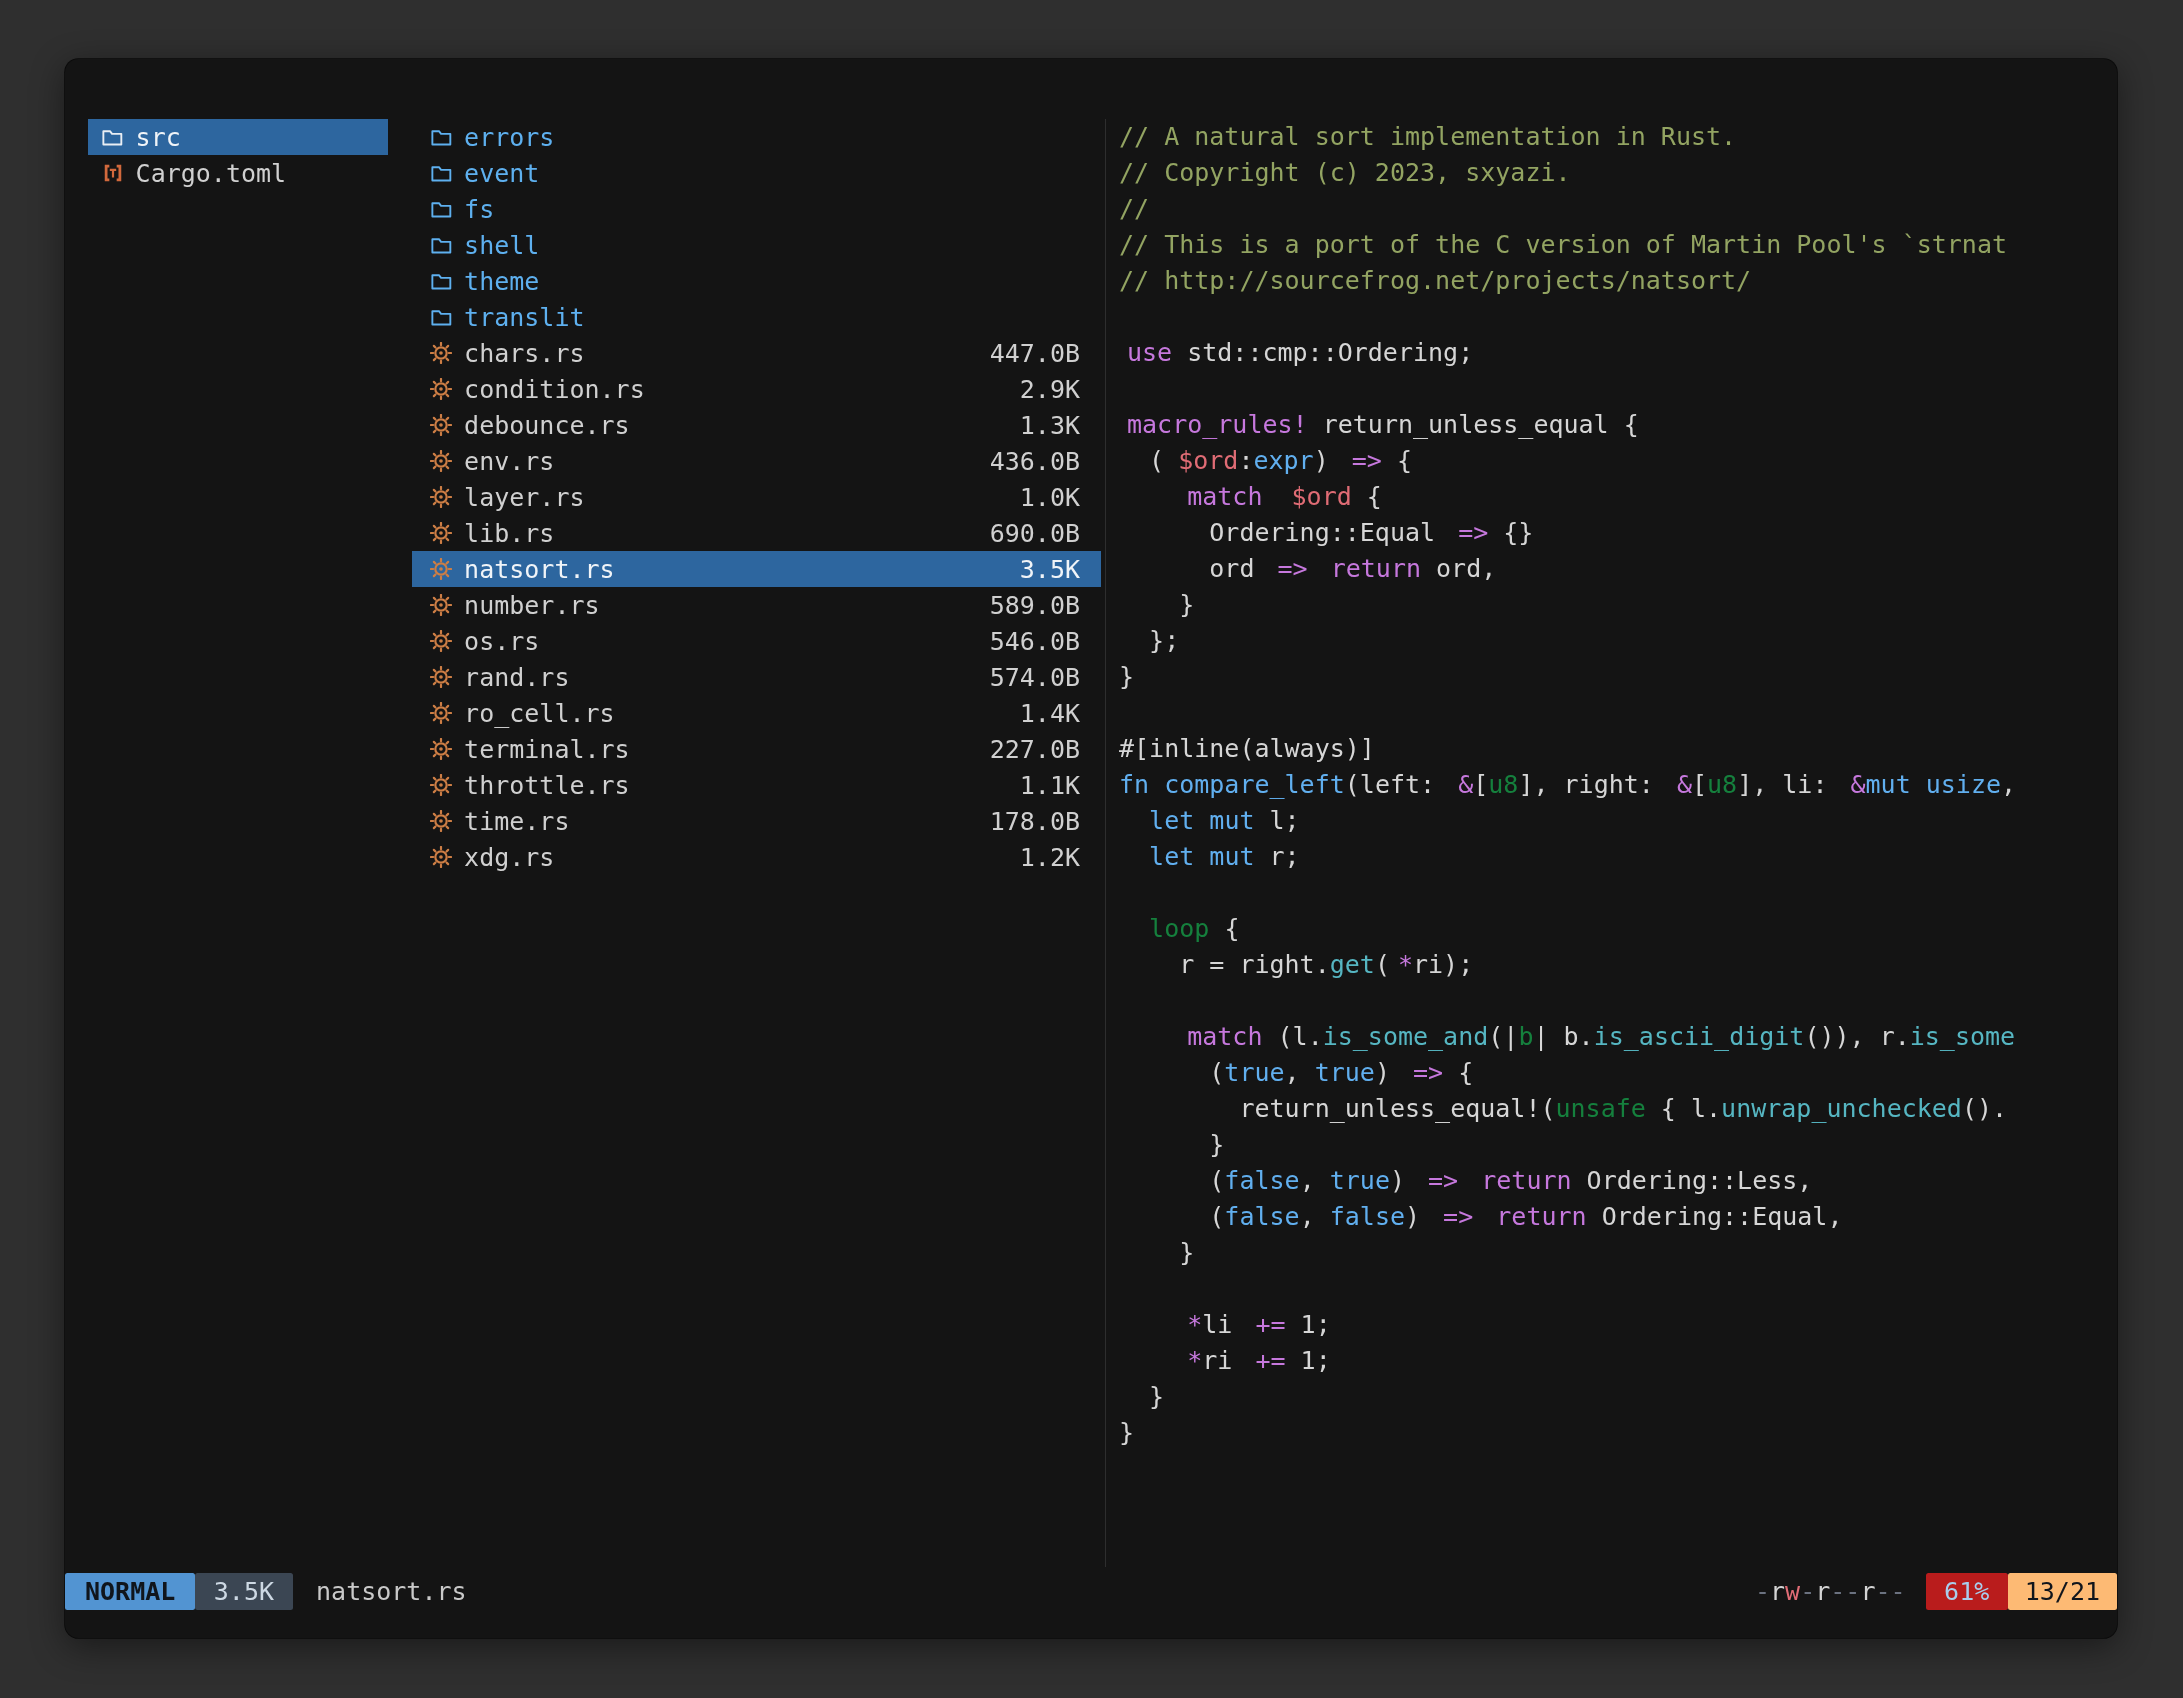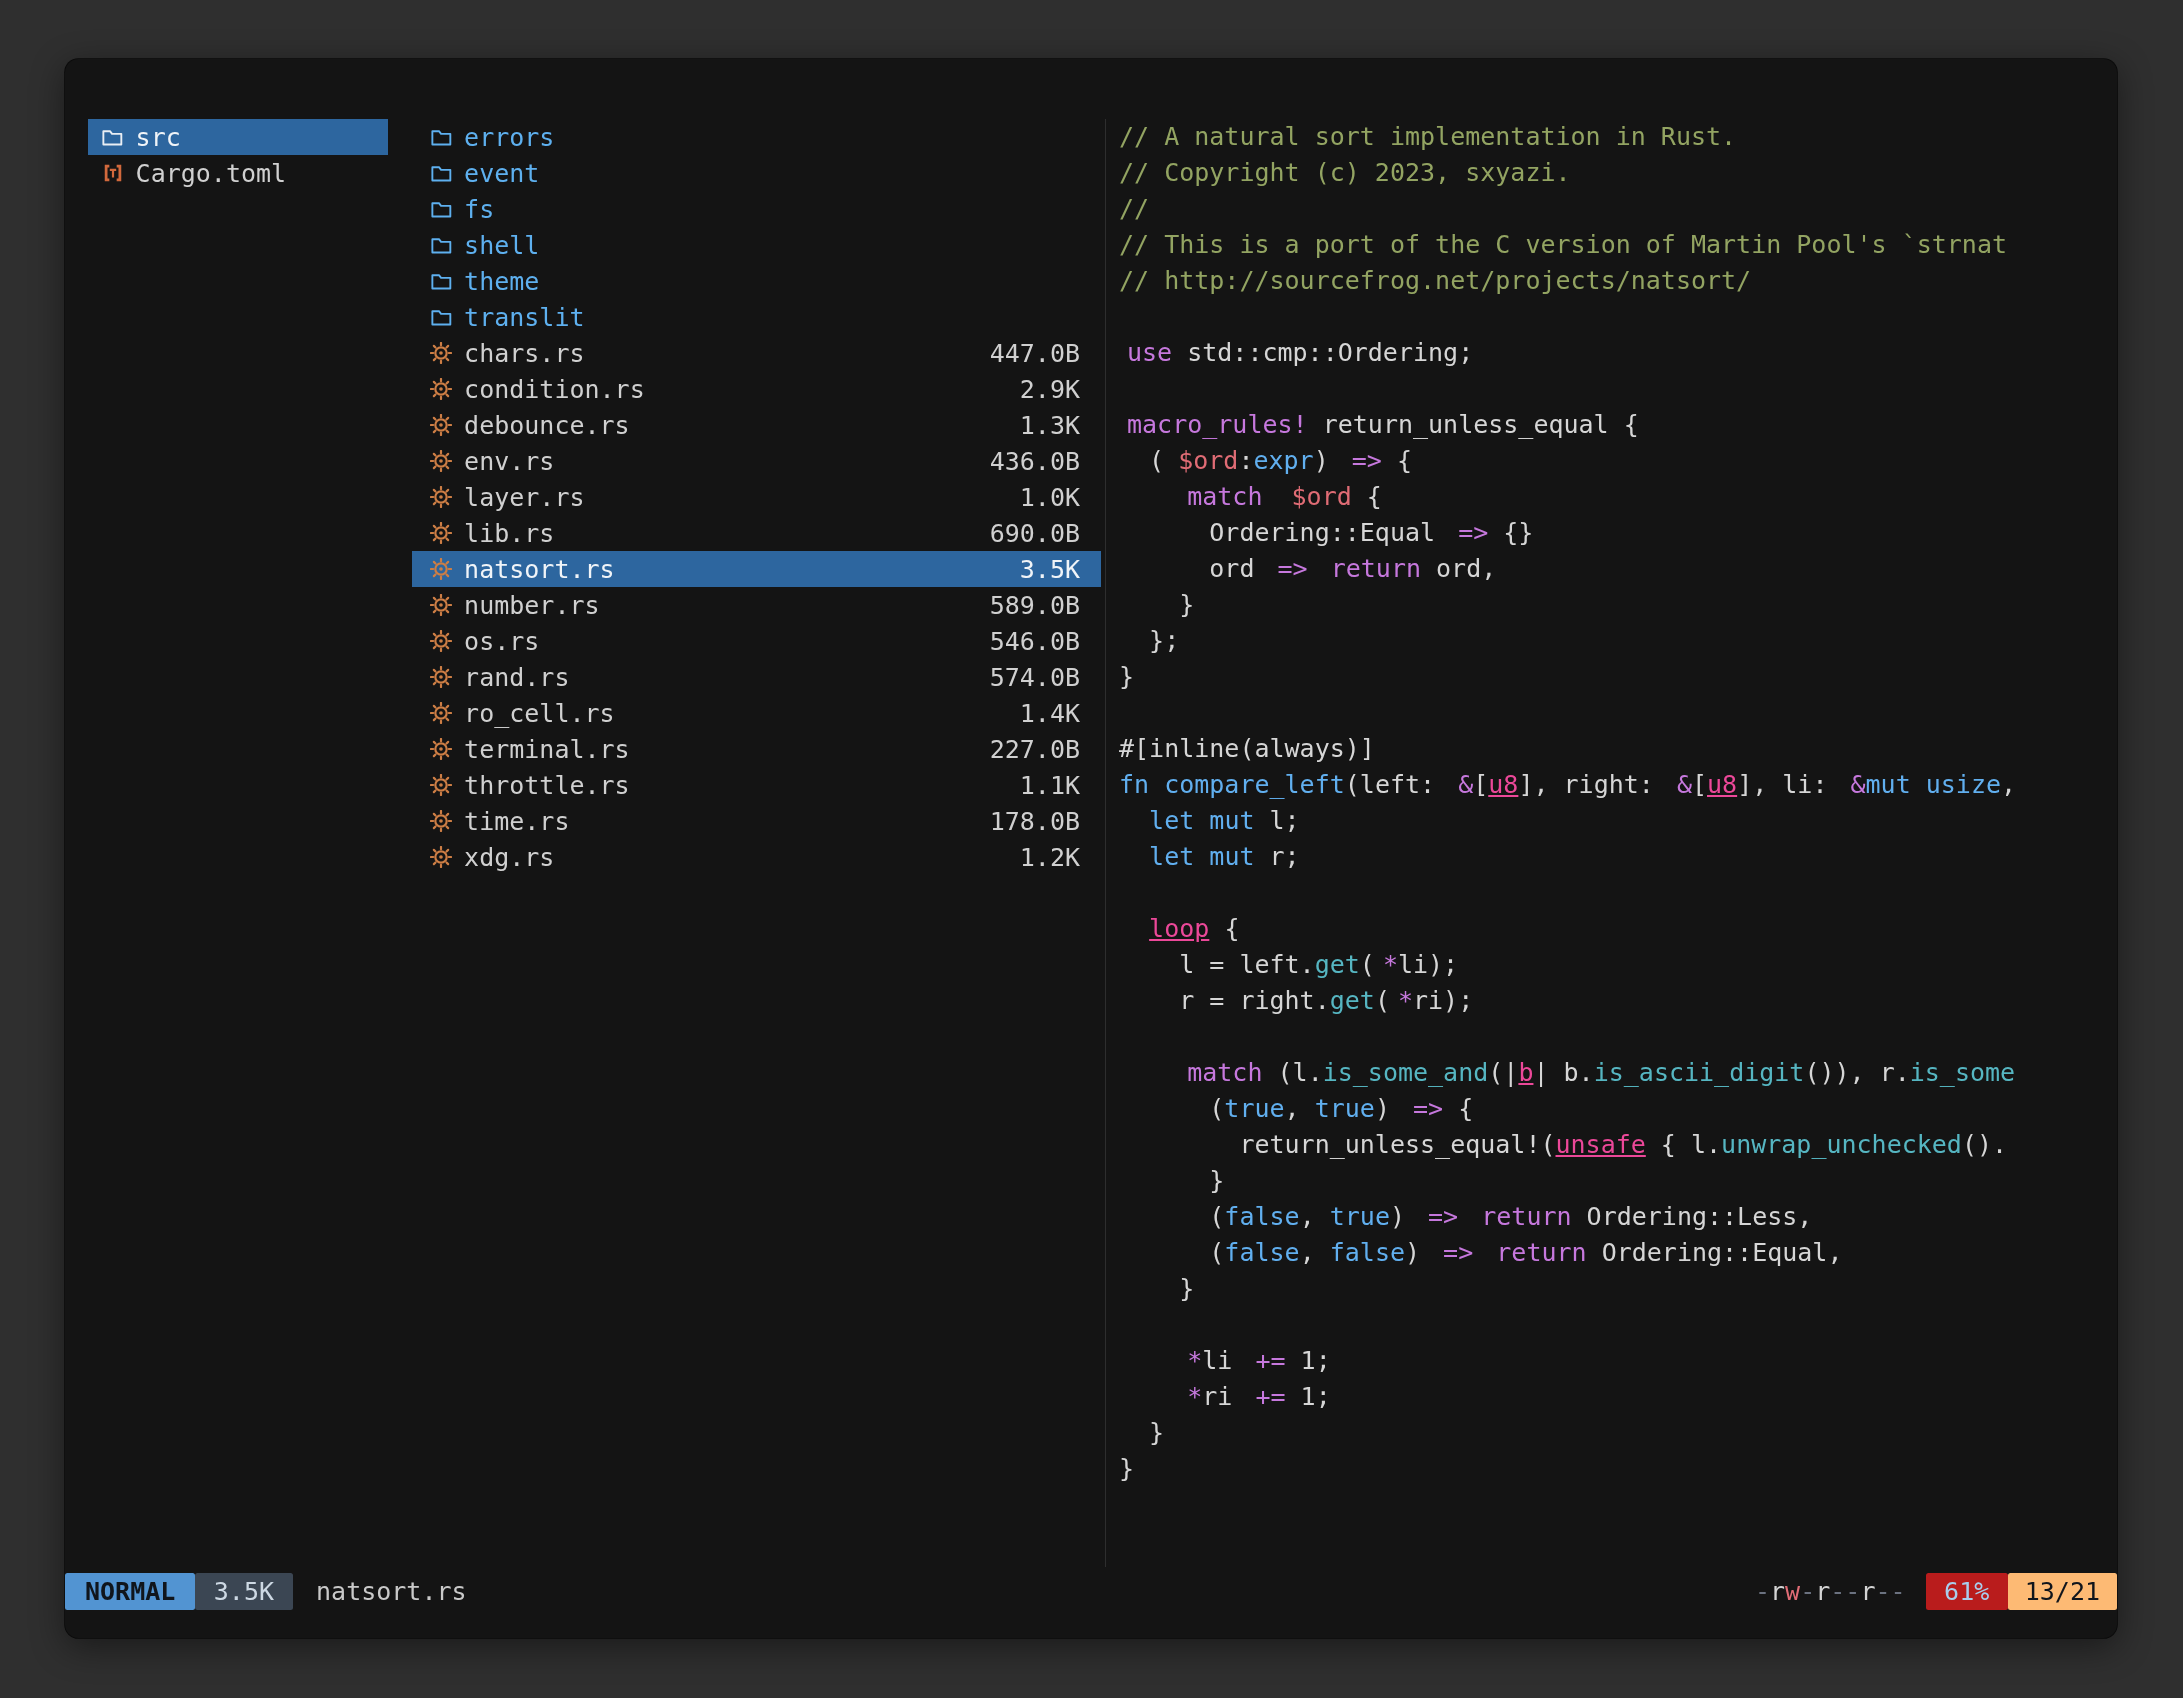--- a/index.html
+++ b/index.html
@@ -48,21 +48,21 @@
   
   .preview{
     position:absolute;left:1054px;top:60px;right:10px;bottom:80px;
     font-size:25px;overflow:hidden;
   }
   .code-line{height:36px;line-height:36px;white-space:pre;}
   .t-c{color:#93a462;}
   .t-k{color:#c678dd;margin-left:8px;}
   .t-b{color:#61afef;}
   .t-cy{color:#56b6c2;}
-  .t-o{color:#ec4899;text-decoration:underline;}
+  .t-o{color:#15803d;}
   .t-r{color:#e06c75;margin-left:14px;}
   .t-w{color:#d6d6d6;}
   
   .statusbar{
     position:absolute;left:0;right:0;bottom:28.5px;height:37px;
     display:flex;align-items:center;font-size:25px;color:#c9c9c9;
   }
   .badge{
     display:inline-flex;align-items:center;height:37px;
     border-radius:2.5px;white-space:pre;
@@ -500,21 +500,20 @@
       <div class="code-line"><span class="t-w">    }</span></div>
       <div class="code-line"><span class="t-w">  };</span></div>
       <div class="code-line"><span class="t-w">}</span></div>
       <div class="code-line"></div>
       <div class="code-line"><span class="t-w">#[inline(always)]</span></div>
       <div class="code-line"><span class="t-b">fn compare_left</span><span class="t-w">(left: </span><span class="t-k">&amp;</span><span class="t-w">[</span><span class="t-o">u8</span><span class="t-w">], right: </span><span class="t-k">&amp;</span><span class="t-w">[</span><span class="t-o">u8</span><span class="t-w">], li: </span><span class="t-k">&amp;</span><span class="t-b">mut</span><span class="t-w"> </span><span class="t-b">usize</span><span class="t-w">,</span></div>
       <div class="code-line"><span class="t-w">  </span><span class="t-b">let</span><span class="t-w"> </span><span class="t-b">mut</span><span class="t-w"> l;</span></div>
       <div class="code-line"><span class="t-w">  </span><span class="t-b">let</span><span class="t-w"> </span><span class="t-b">mut</span><span class="t-w"> r;</span></div>
       <div class="code-line"></div>
       <div class="code-line"><span class="t-w">  </span><span class="t-o">loop</span><span class="t-w"> {</span></div>
-      <div class="code-line"><span class="t-w">    l = left.</span><span class="t-cy">get</span><span class="t-w">(</span><span class="t-k">*</span><span class="t-w">li);</span></div>
       <div class="code-line"><span class="t-w">    r = right.</span><span class="t-cy">get</span><span class="t-w">(</span><span class="t-k">*</span><span class="t-w">ri);</span></div>
       <div class="code-line"></div>
       <div class="code-line"><span class="t-w">    </span><span class="t-k">match</span><span class="t-w"> (l.</span><span class="t-cy">is_some_and</span><span class="t-w">(|</span><span class="t-o">b</span><span class="t-w">| b.</span><span class="t-cy">is_ascii_digit</span><span class="t-w">()), r.</span><span class="t-cy">is_some</span></div>
       <div class="code-line"><span class="t-w">      (</span><span class="t-b">true</span><span class="t-w">, </span><span class="t-b">true</span><span class="t-w">) </span><span class="t-k">=&gt;</span><span class="t-w"> {</span></div>
       <div class="code-line"><span class="t-w">        return_unless_equal!(</span><span class="t-o">unsafe</span><span class="t-w"> { l.</span><span class="t-cy">unwrap_unchecked</span><span class="t-w">().</span></div>
       <div class="code-line"><span class="t-w">      }</span></div>
       <div class="code-line"><span class="t-w">      (</span><span class="t-b">false</span><span class="t-w">, </span><span class="t-b">true</span><span class="t-w">) </span><span class="t-k">=&gt;</span><span class="t-w"> </span><span class="t-k">return</span><span class="t-w"> Ordering::Less,</span></div>
       <div class="code-line"><span class="t-w">      (</span><span class="t-b">false</span><span class="t-w">, </span><span class="t-b">false</span><span class="t-w">) </span><span class="t-k">=&gt;</span><span class="t-w"> </span><span class="t-k">return</span><span class="t-w"> Ordering::Equal,</span></div>
       <div class="code-line"><span class="t-w">    }</span></div>
       <div class="code-line"></div>

